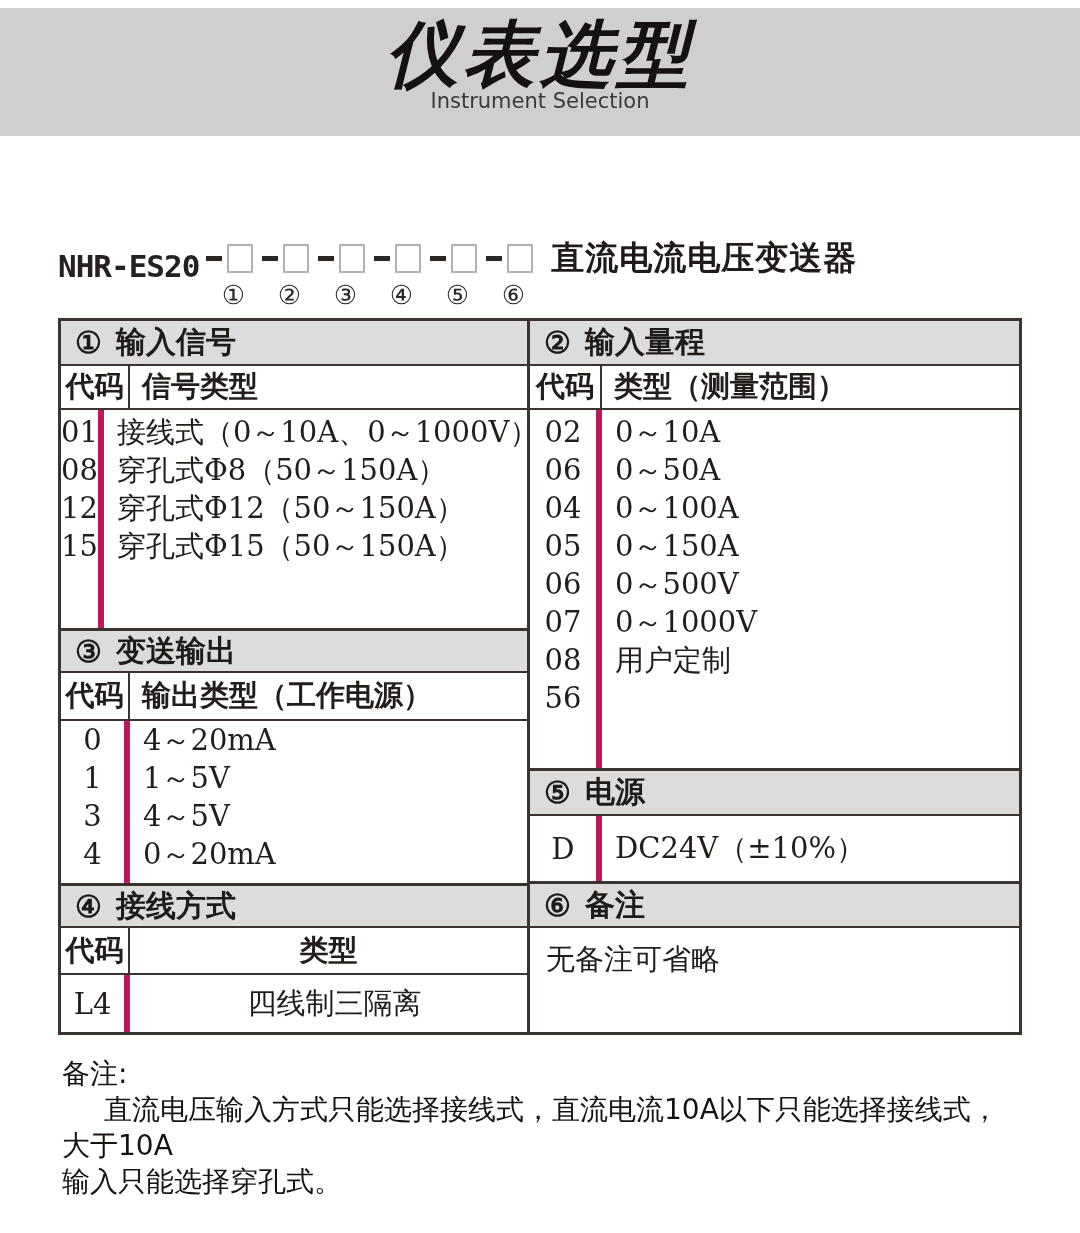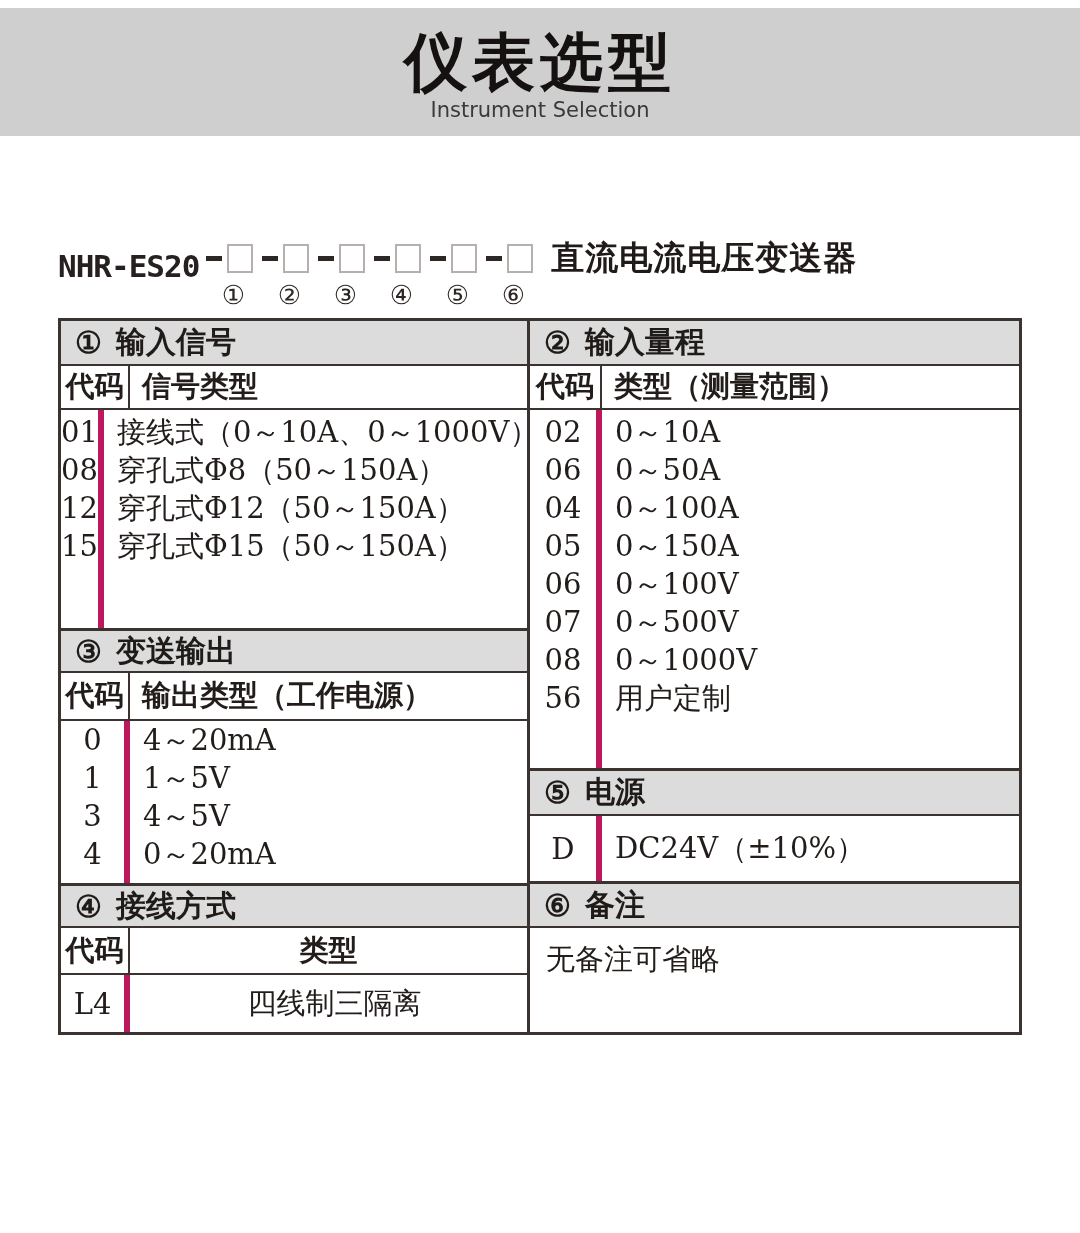--- a/index.html
+++ b/index.html
@@ -7,21 +7,21 @@
   .page {
     position:relative; width:1080px; height:1233px; background:#ffffff;
     font-family:"DejaVu Serif","Liberation Serif",serif; color:#221d1a; overflow:hidden;
   }
   
   .banner {
     position:absolute; left:0; top:8px; width:1080px; height:128px;
     background:#d0cfcf; text-align:center;
     font-family:"DejaVu Sans","Liberation Sans",sans-serif;
   }
-  .banner .title   { margin-top:21px; font-size:63px; font-weight:bold; letter-spacing:5px; color:#141110; line-height:68px; }
+  .banner .title   { margin-top:12px; font-size:72px; font-weight:bold; letter-spacing:5px; color:#141110; line-height:68px;font-style:italic; }
   .banner .subtitle{ font-size:21px; color:#3a3a3a; line-height:26px; }
   
   .model { position:absolute; left:58px; top:238px; display:flex; align-items:center; height:40px; }
   .model .prefix {
     font-family:"DejaVu Sans Mono","Liberation Mono",monospace;
     font-size:31px; font-weight:bold; color:#262120; letter-spacing:-1px;margin-top:16px;
   }
   .seg { position:relative; display:flex; align-items:center; width:56px; height:40px; }
   .seg .dash { width:16px; height:5px; background:#2c2624; margin-left:7px; }
   .seg .box  { width:26px; height:29px; border:2px solid #b5b0ad; background:#fff; margin-left:5px; }
@@ -195,21 +195,20 @@
           <div class="line">06</div>
           <div class="line">07</div>
           <div class="line">08</div>
           <div class="line">56</div>
         </div>
         <div class="c2">
           <div class="line">0～10A</div>
           <div class="line">0～50A</div>
           <div class="line">0～100A</div>
           <div class="line">0～150A</div>
-          <div class="line">0～100V</div>
           <div class="line">0～500V</div>
           <div class="line">0～1000V</div>
           <div class="line">用户定制</div>
         </div>
       </div>
 
       <div class="band mid" style="height:48px;">
         <span>⑤</span>
         <span>电源</span>
       </div>
@@ -219,14 +218,19 @@
       </div>
 
       <div class="band mid" style="height:47px;">
         <span>⑥</span>
         <span>备注</span>
       </div>
       <div class="remark-cell" style="height:104px;">无备注可省略</div>
     </div>
   </div>
 
+  <div class="notes">
+    <div>备注:</div>
+    <div class="indent">直流电压输入方式只能选择接线式，直流电流10A以下只能选择接线式，大于10A</div>
+    <div>输入只能选择穿孔式。</div>
+  </div>
 
 </div>
 
 </body></html>

